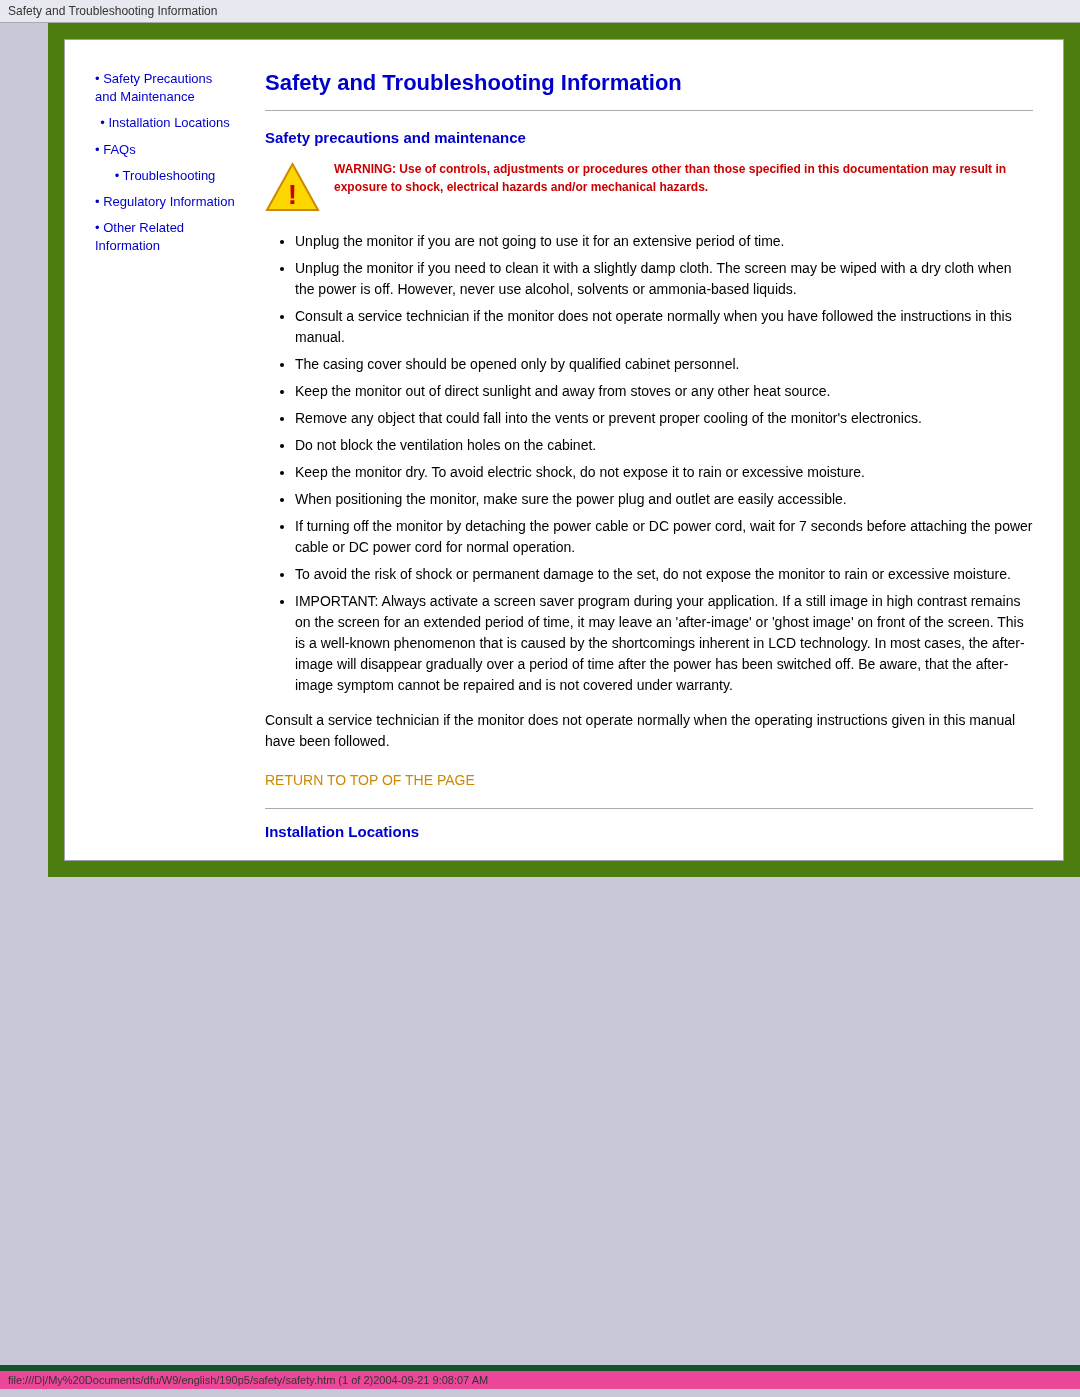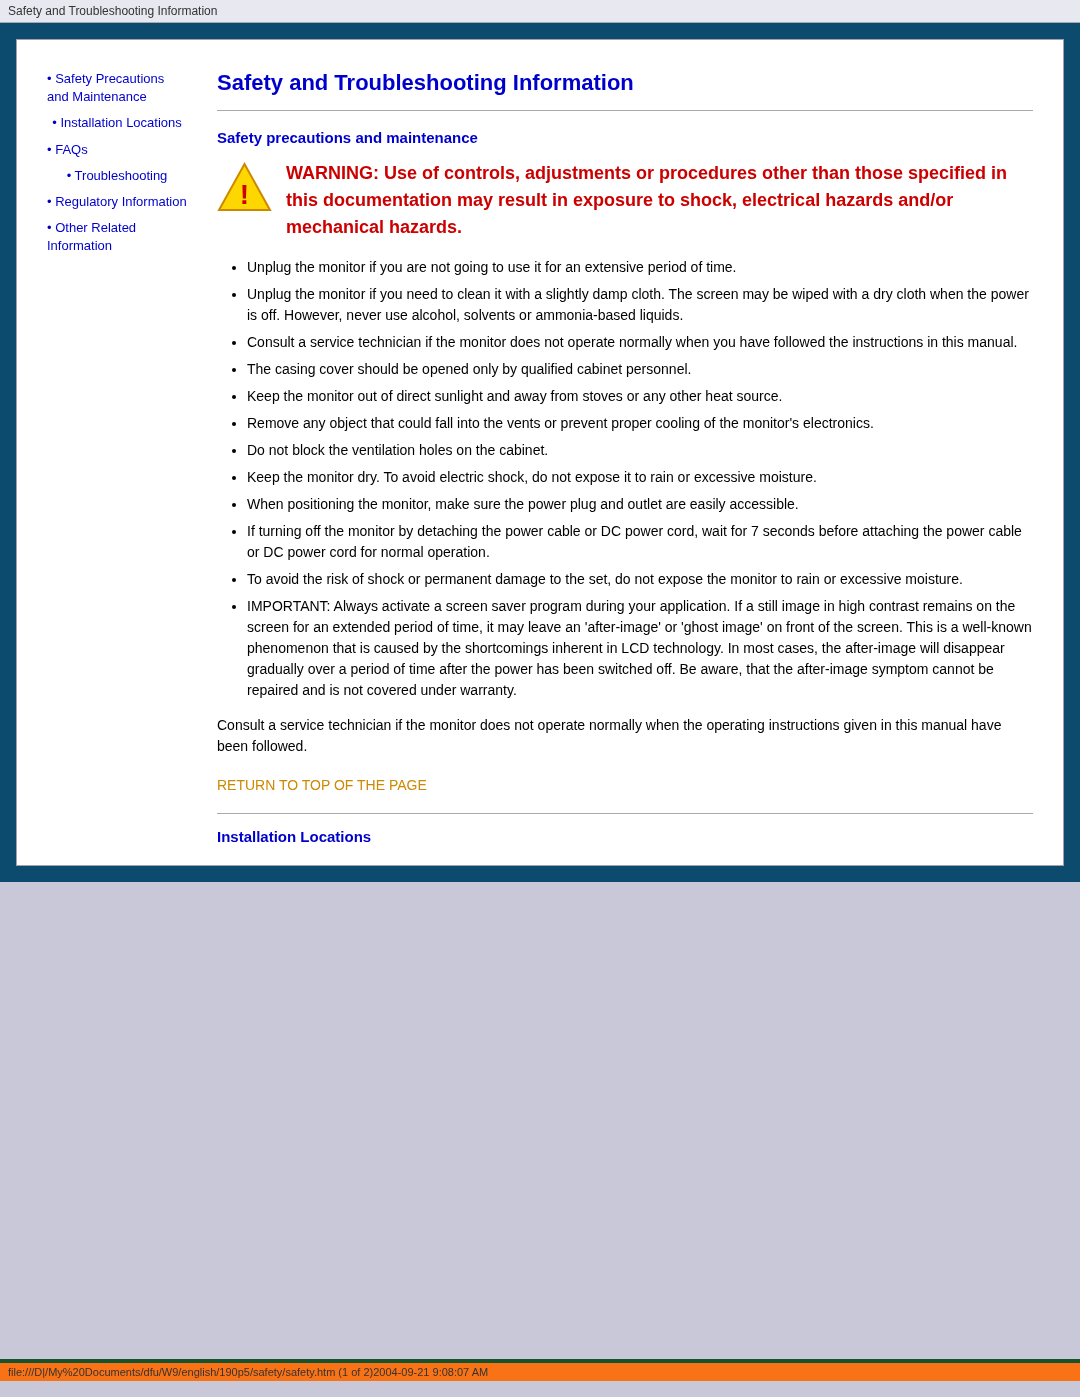--- a/index.html
+++ b/index.html
@@ -11,22 +11,23 @@
       min-height: 1397px;
     }
     .title-bar {
       background: #e8e8f0;
       border-bottom: 1px solid #aaa;
       padding: 4px 8px;
       font-size: 12px;
       color: #333;
     }
     .browser-content {
-      background: #0c4a6e;
+      background: #4d7c0f;
       padding: 16px;
+      margin-left: 48px;
     }
     .page-container {
       background: white;
       border: 1px solid #a0a0b0;
       padding: 30px 30px 20px 30px;
       display: flex;
       flex-direction: row;
       gap: 0;
     }
     .sidebar {
@@ -73,21 +74,21 @@
       gap: 14px;
     }
     .warning-icon {
       width: 55px;
       height: 55px;
       flex-shrink: 0;
     }
     .warning-text {
       color: #cc0000;
       font-weight: bold;
-      font-size: 18px;
+      font-size: 12px;
       line-height: 1.5;
     }
     .intro-text {
       margin-bottom: 12px;
       font-size: 14px;
       line-height: 1.5;
     }
     .bullet-list {
       margin-left: 30px;
       margin-bottom: 14px;
@@ -114,27 +115,27 @@
       border: none;
       border-top: 1px solid #aaa;
       margin: 14px 0;
     }
     .bottom-section-title {
       color: #0000cc;
       font-size: 15px;
       font-weight: bold;
     }
     .status-bar {
-      background: #f97316;
-      border-top: 4px solid #14532d;
+      background: #ec4899;
+      border-top: 6px solid #14532d;
       padding: 3px 8px;
       font-size: 11px;
       color: #333;
       position: fixed;
-      bottom: 16px;
+      bottom: 8px;
       width: 1080px;
     }
     
   </style>
 </head>
 <body>
 
 <div class="title-bar">
   <span>Safety and Troubleshooting Information</span>
 </div>

